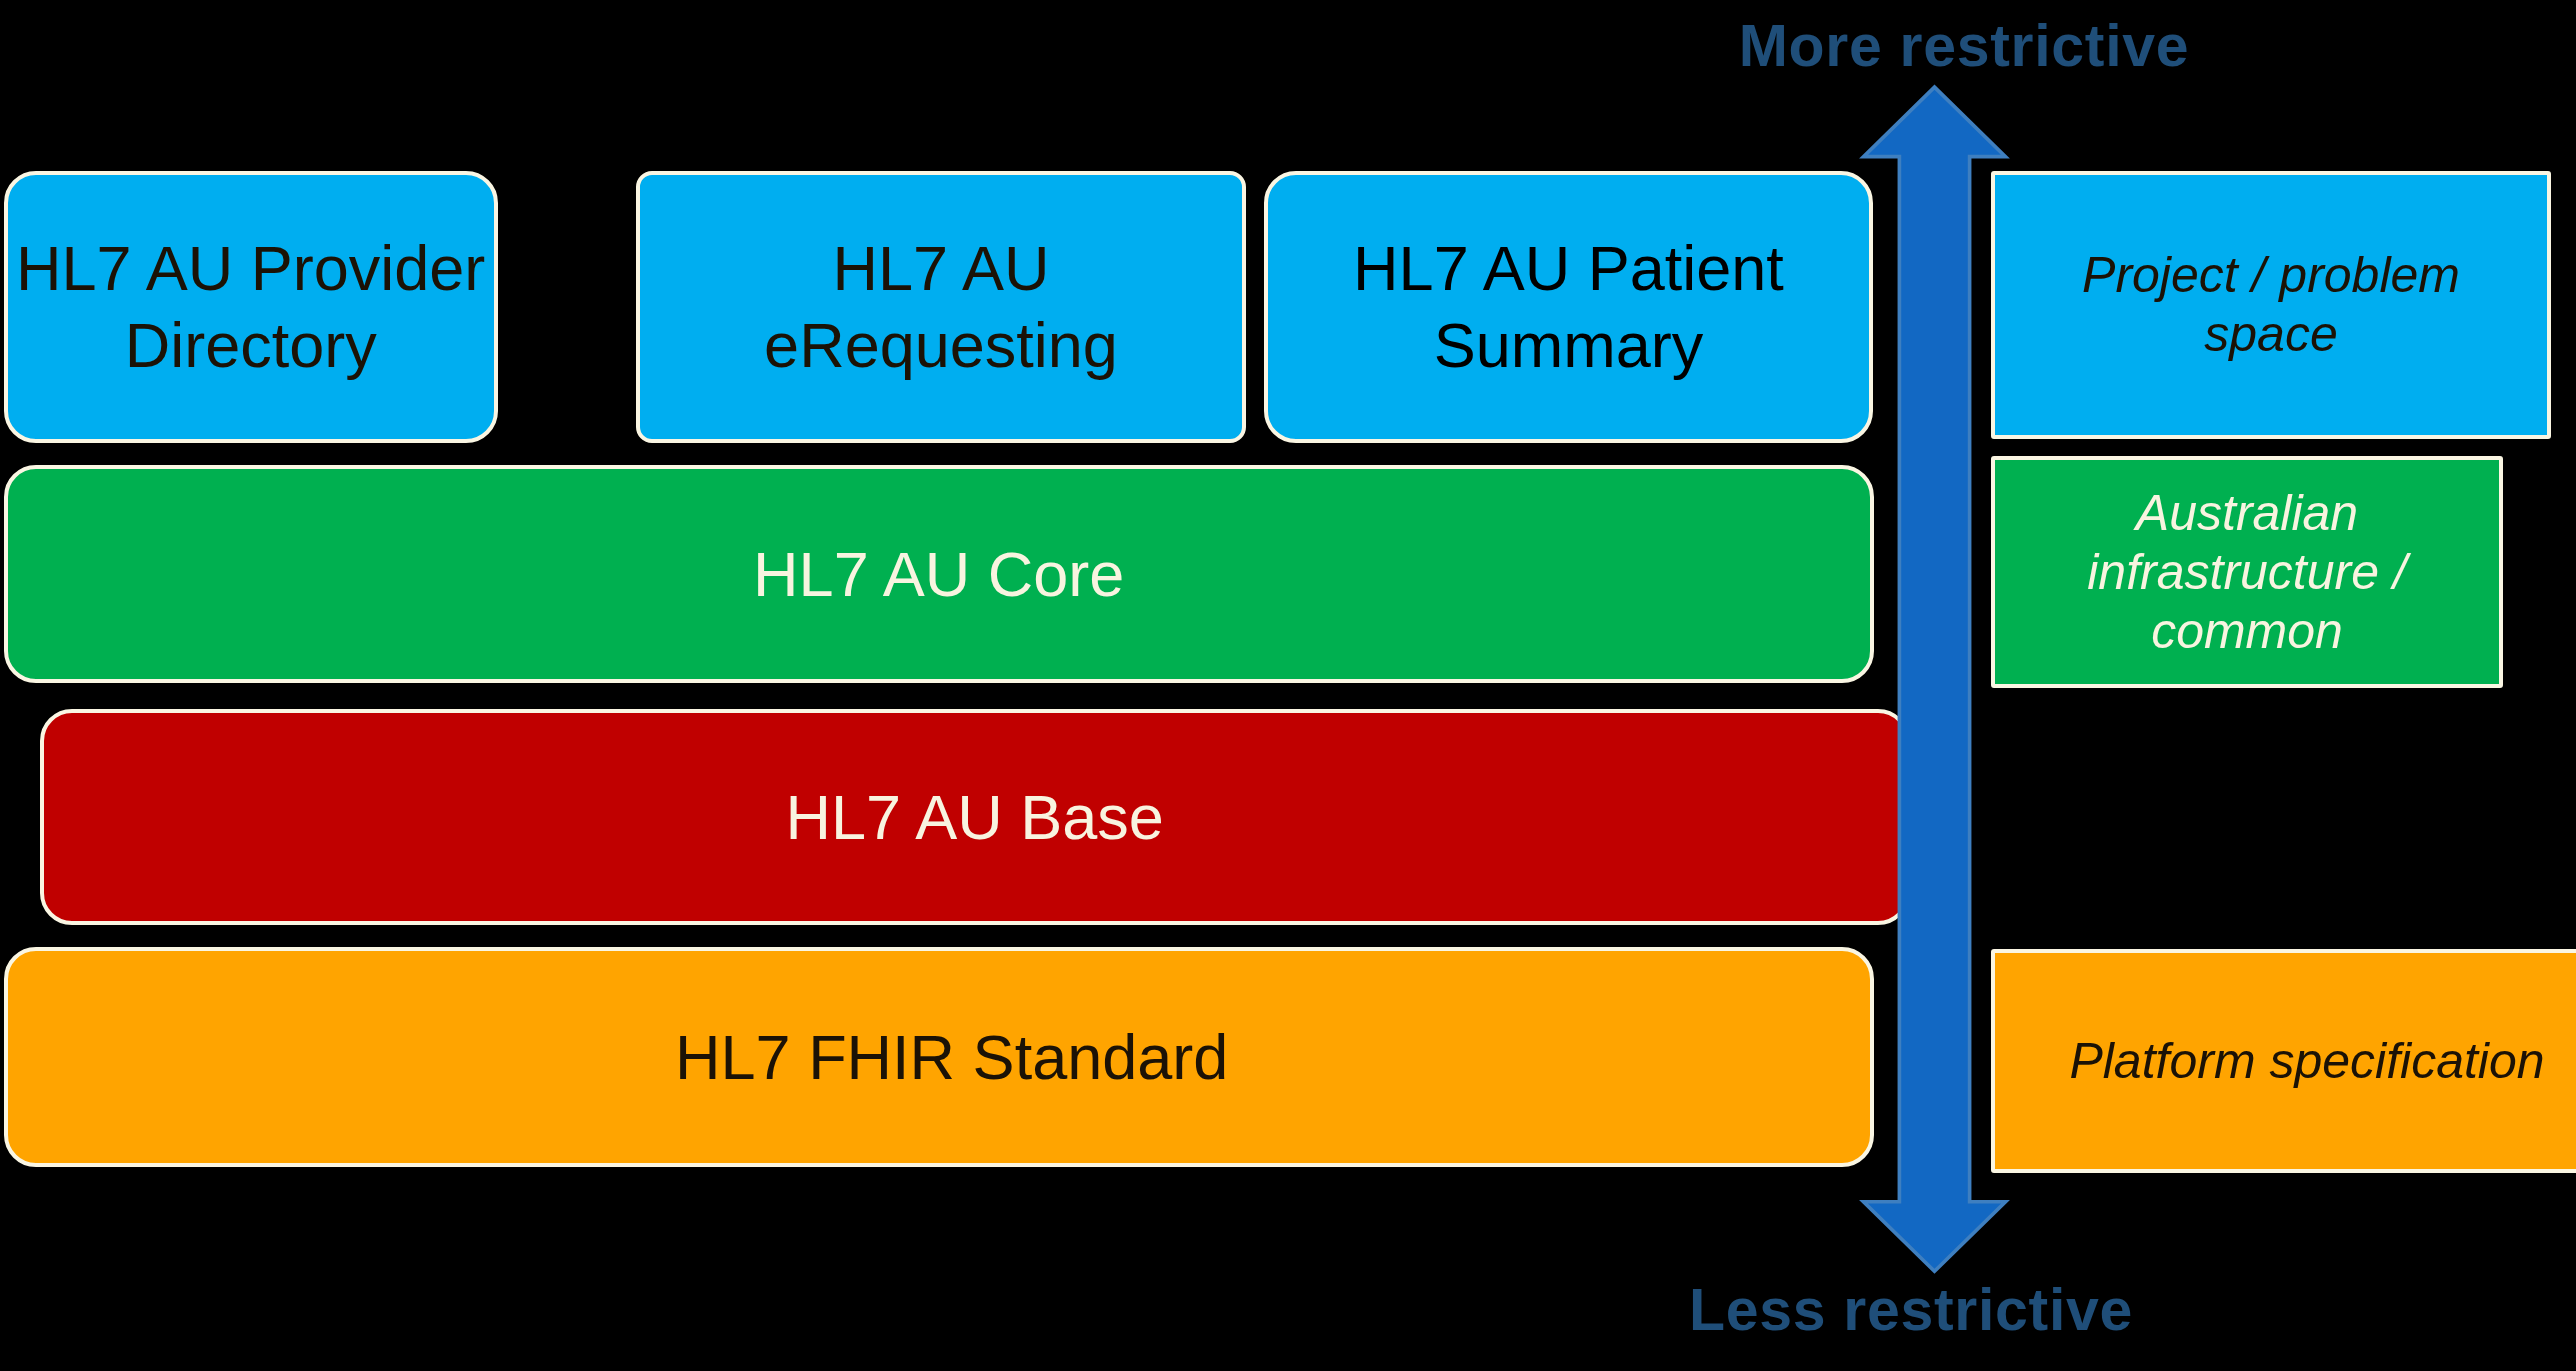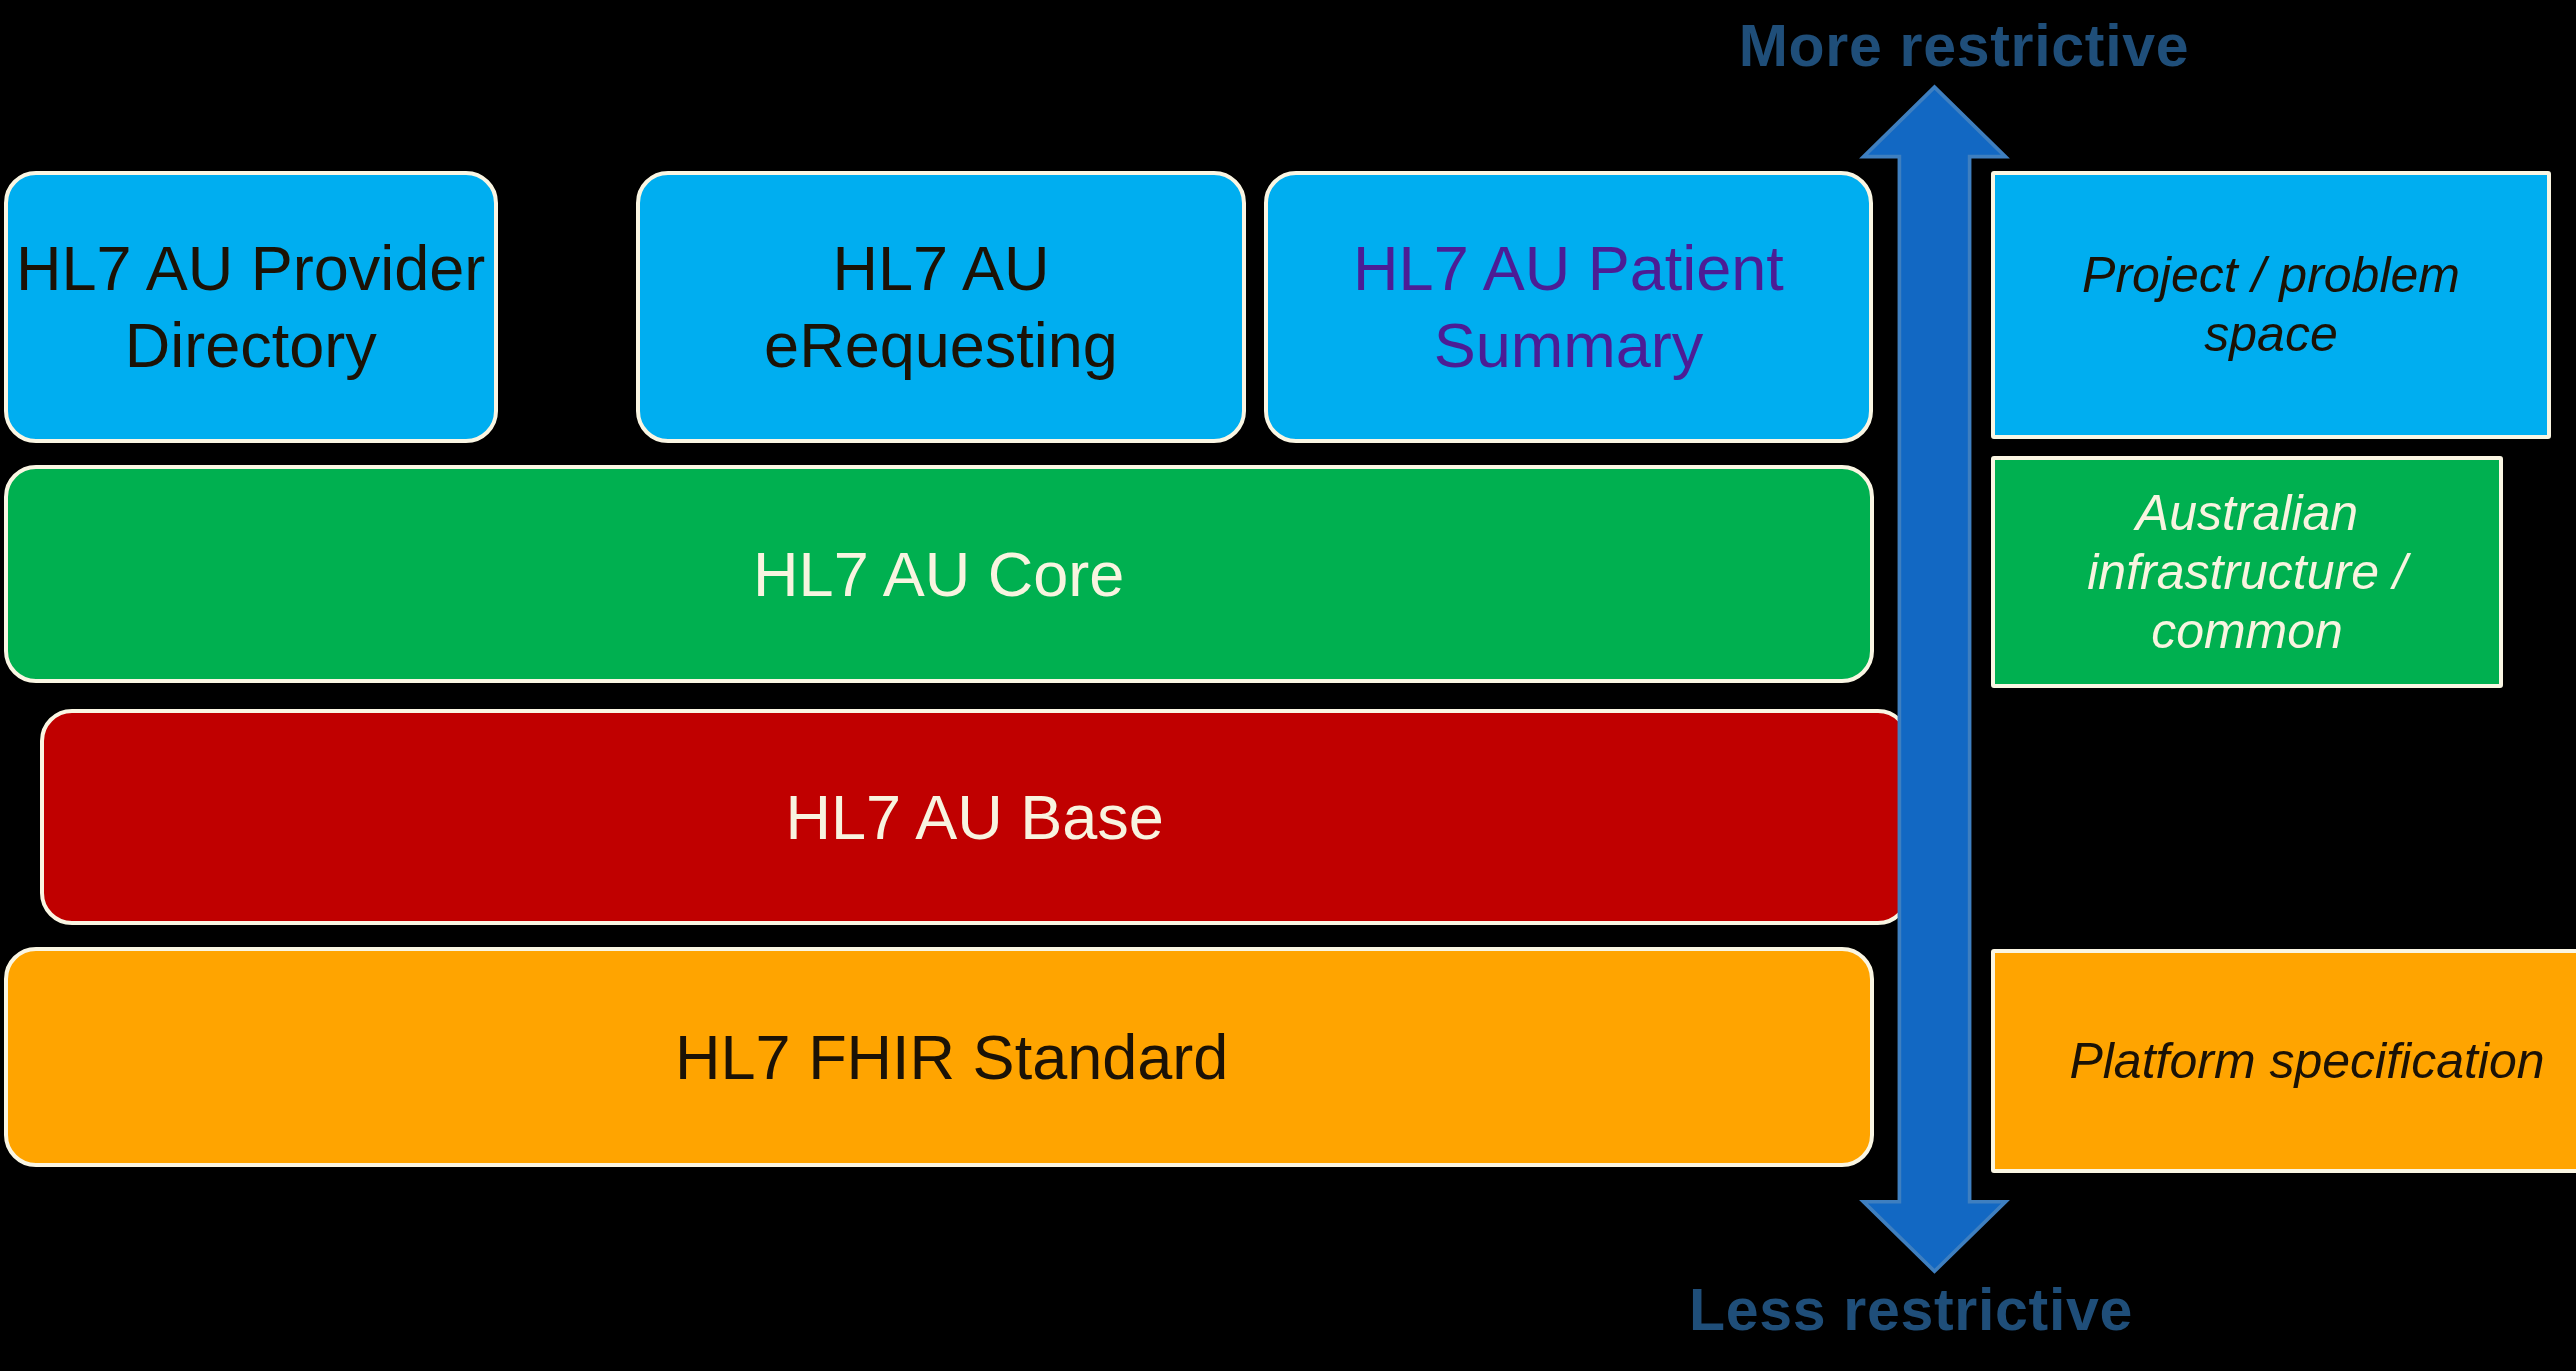--- a/index.html
+++ b/index.html
@@ -69,24 +69,24 @@
   }
 </style>
 </head>
 <body>
 
 <div class="canvas" style="background-color: rgb(0, 0, 0);">
 
   <div class="box round t-big r1a" style="background-color: rgb(0, 174, 240); color: rgb(27, 18, 6); border-color: rgb(250, 246, 227);">HL7 AU Provider
 Directory</div>
 
-  <div class="box round t-big r1b" style="background-color: rgb(0, 174, 240); color: rgb(27, 18, 6); border-color: rgb(250, 246, 227);">HL7 AU
+  <div class="box round t-big r1b" style="background-color: rgb(0, 174, 240); color: rgb(27, 18, 6); border-color: rgb(250, 246, 227); border-radius: 16px;">HL7 AU
 eRequesting</div>
 
-  <div class="box round t-big r1c" style="background-color: rgb(0, 174, 240); color: #4c1d95; border-color: rgb(250, 246, 227); text-align: center;">HL7 AU Patient
+  <div class="box round t-big r1c" style="background-color: rgb(0, 174, 240); color: #000000; border-color: rgb(250, 246, 227); text-align: center;">HL7 AU Patient
 Summary</div>
 
   <div class="box round t-big row2" style="background-color: rgb(0, 176, 80); color: rgb(248, 244, 224); border-color: rgb(250, 246, 227);">HL7 AU Core</div>
 
   <div class="box round t-big row3" style="background-color: rgb(192, 0, 0); color: rgb(248, 244, 224); border-color: rgb(250, 246, 227);">HL7 AU Base</div>
 
   <div class="box round t-big row4" style="background-color: rgb(255, 164, 0); color: rgb(27, 18, 6); border-color: rgb(250, 246, 227); padding-left: 26px;">HL7 FHIR Standard</div>
 
   <svg class="arrow-svg" viewBox="0 0 242 1660">
     <polygon points="121,18 218,113 169,113 169,1542 218,1542 121,1637 24,1542 73,1542 73,113 24,113" stroke-width="5" fill="#1268C3" stroke="#3E7FC0"></polygon>

